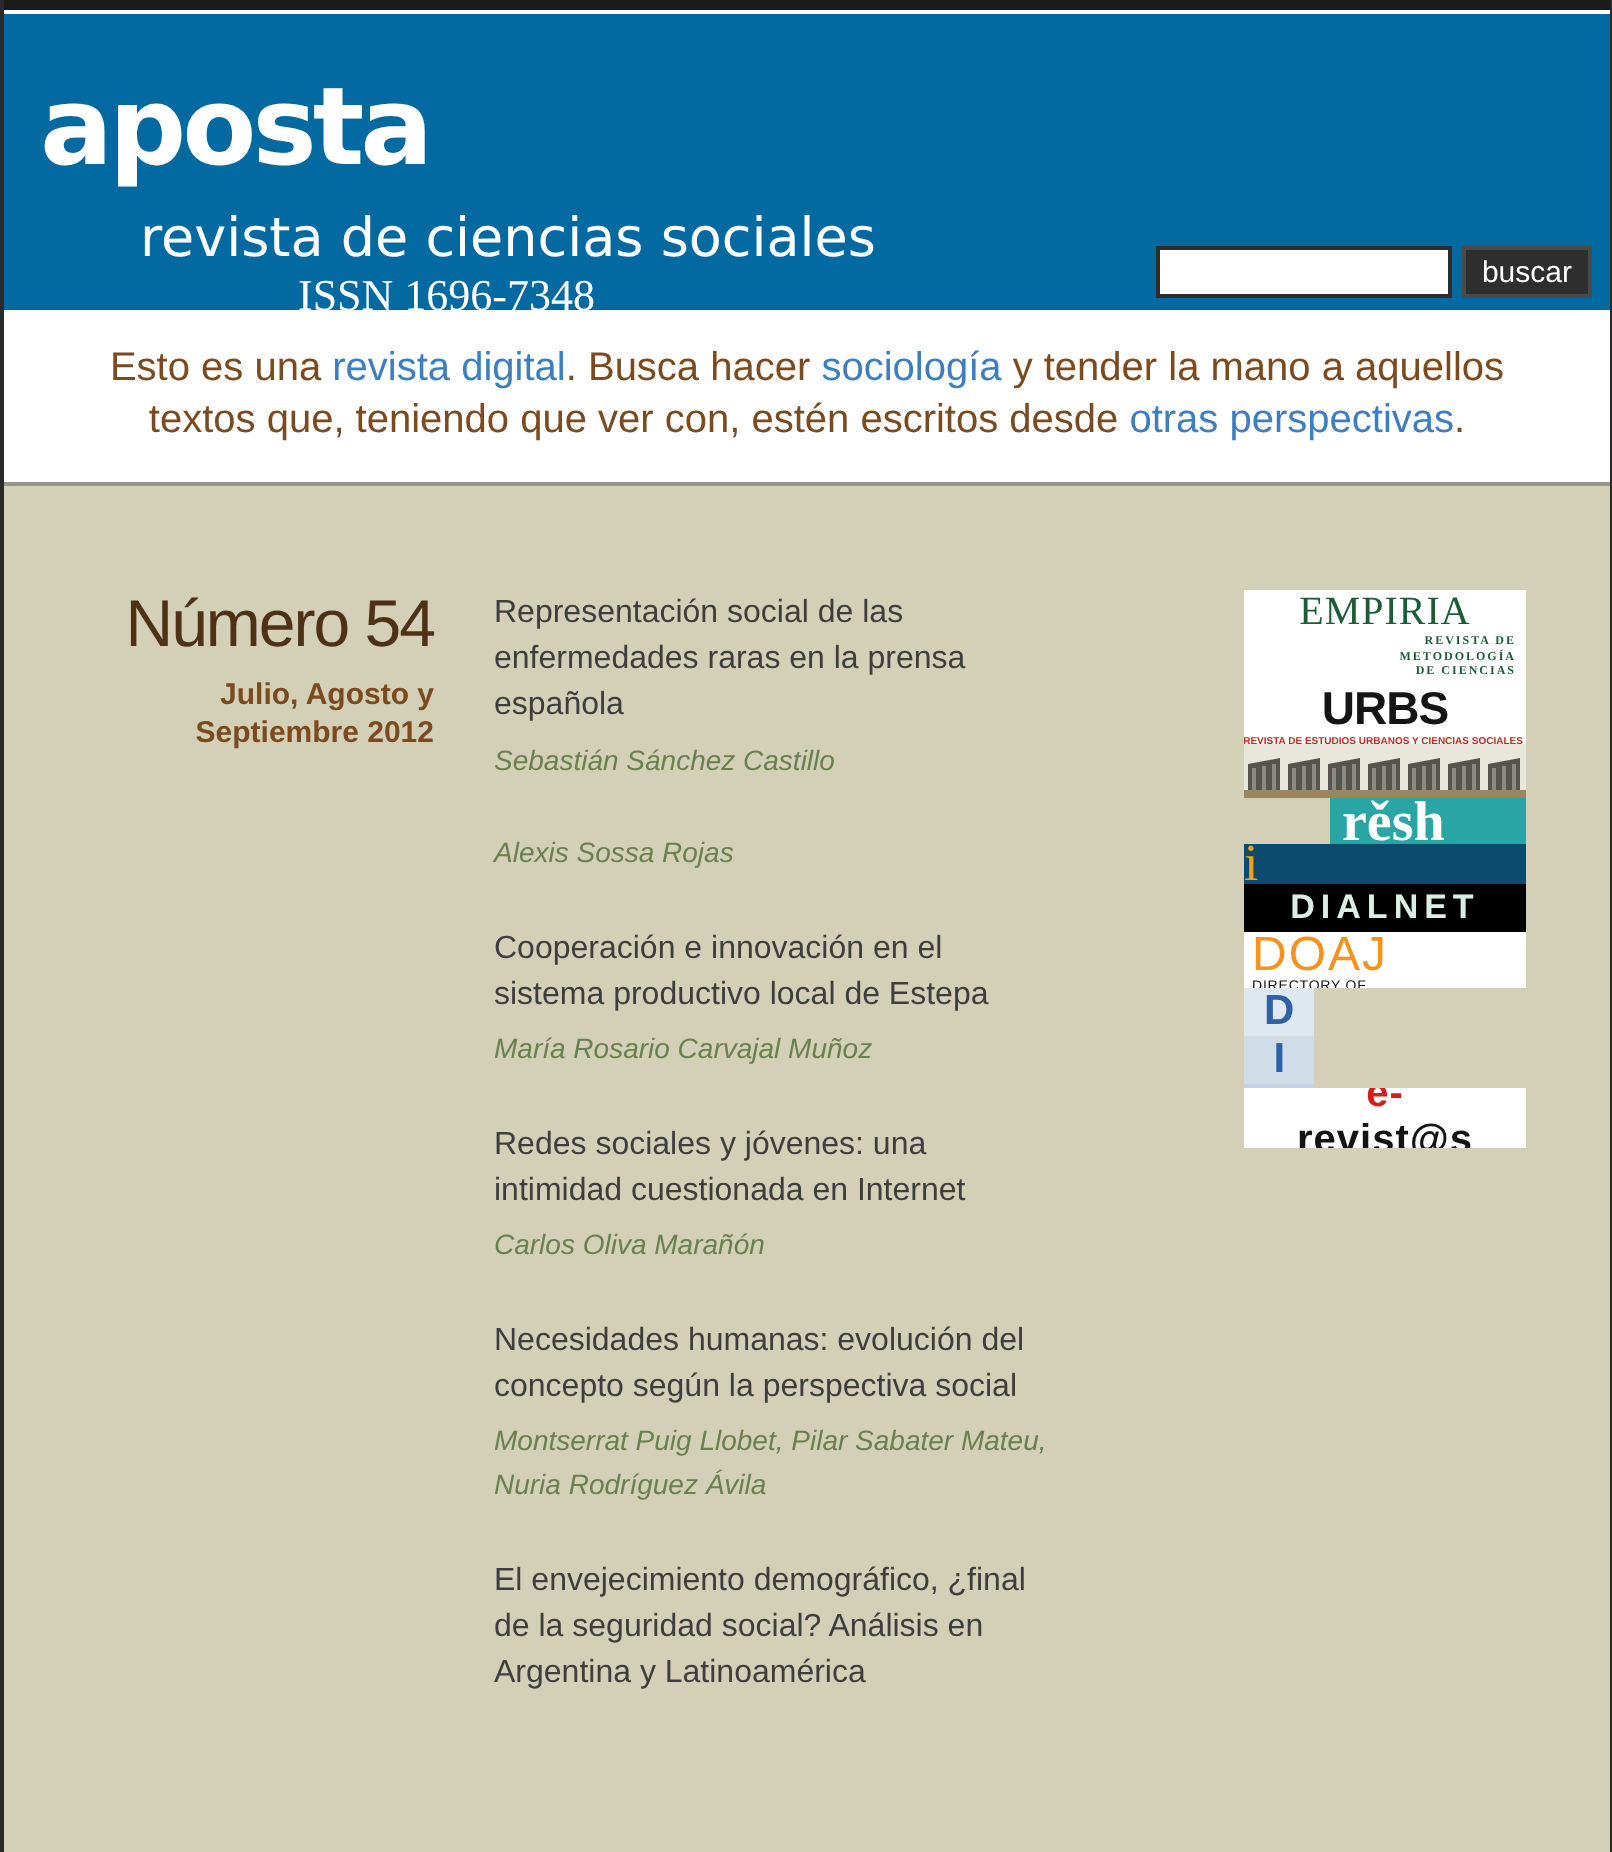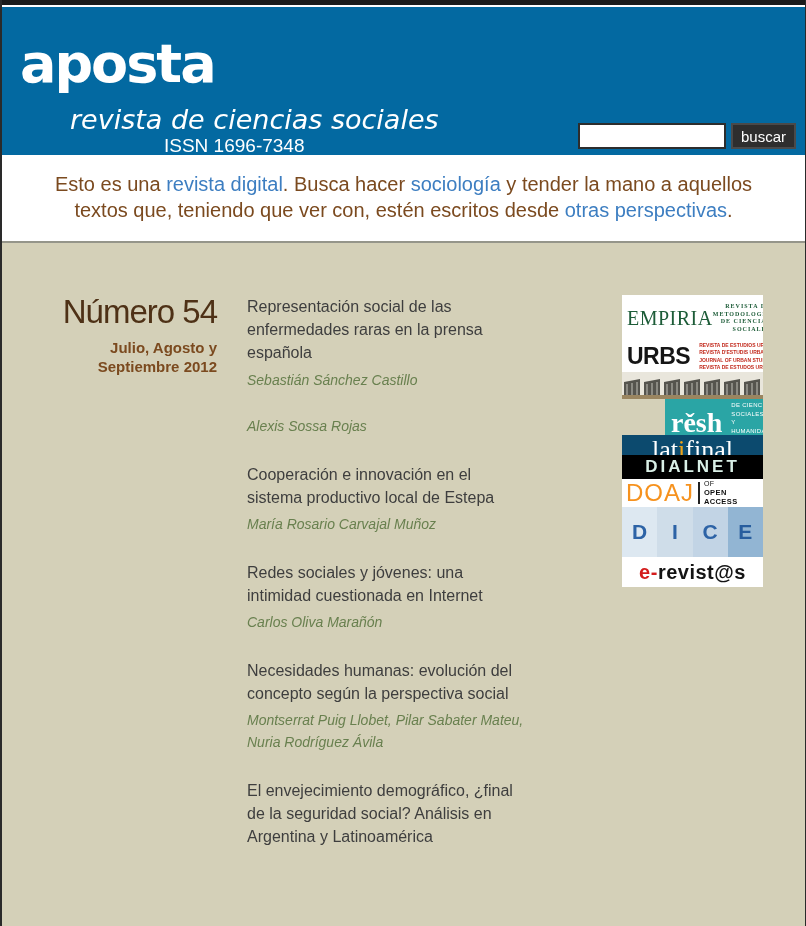--- a/index.html
+++ b/index.html
@@ -7,23 +7,23 @@
               font-family:"Liberation Sans", sans-serif; }
   .page { width:806px; height:926px; border-left:2px solid #2a2a2a; border-right:1px solid #2a2a2a; }
 
   
   .top-bar { height:5px; background:#1b1b1b; }
   .white-line { height:2px; background:#ffffff; }
   .header { height:148px; background:#0369a1; position:relative; }
   .logo { position:absolute; left:18px; top:30px; color:#fff; font-size:54px; font-weight:bold;
           line-height:1; letter-spacing:-2px; cursor:pointer; font-family:"DejaVu Sans", sans-serif; }
   .tagline { position:absolute; left:68px; top:97px; color:#fff; font-size:27px; font-weight:normal;
-             letter-spacing:0; font-family:"DejaVu Sans", sans-serif;font-style:italic; }
-  .issn { position:absolute; left:162px; top:128px; color:#fff; font-size:19px;
-          font-family:Liberation Sans, sans-serif; }
+             letter-spacing:0; font-family:"DejaVu Sans", sans-serif; }
+  .issn { position:absolute; left:147px; top:128px; color:#fff; font-size:22px;
+          font-family:Liberation Serif, serif; }
   .search { position:absolute; right:9px; top:116px; display:flex; align-items:stretch; gap:5px; }
   .search input { width:148px; height:26px; border:2px solid #2d2d2d; background:#fff;
                   font-size:14px; padding:0 4px; outline:none; }
   .search button { background:#2e2e2e; color:#fff; font-size:15px; padding:0 8px;
                    border:2px solid #4a4a4a; cursor:pointer; height:26px; }
 
   
   .intro { background:#ffffff; border-bottom:2px solid #95958a; padding:16px 38px 18px;
            text-align:center; font-size:20px; line-height:26px; color:#7b4a1f; }
   .intro .link { color:#3d7ec1; cursor:pointer; }
@@ -35,50 +35,50 @@
   .issue-title { font-size:33px; font-weight:normal; color:#4e3116; line-height:1.05; letter-spacing:-1px; }
   .issue-period { margin-top:8px; font-size:15px; font-weight:bold; color:#7b4a1f; line-height:1.3; }
 
   .articles-col { margin-left:30px; width:279px; flex-shrink:0; }
   .article { margin-bottom:25px; }
   .article-title { font-size:16px; color:#3e3e3e; line-height:1.45; cursor:pointer; }
   .article-authors { margin-top:5px; font-size:14px; font-style:italic; color:#69804f; line-height:1.55; }
 
   
   .logos-col { margin-left:96px; width:141px; flex-shrink:0; }
-  .panel { overflow:hidden; cursor:pointer; }
+  .panel { overflow:hidden; cursor:pointer;flex-direction:column; }
 
   .empiria { height:46px; background:#fff; display:flex; align-items:center; padding:0 5px; }
   .empiria-title { font-family:"Liberation Serif", serif; color:#1d5c38; font-size:20px;
                    letter-spacing:0.5px; }
   .empiria-lines { margin-left:auto; text-align:right; font-family:"Liberation Serif", serif;
                    font-size:6px; font-weight:bold; color:#1d5c38; line-height:1.25; letter-spacing:1px; }
 
   .urbs { height:31px; background:#fff; display:flex; align-items:center; padding:0 5px; }
   .urbs-title { font-size:23px; font-weight:bold; color:#151515; letter-spacing:-0.5px; }
   .urbs-divider { width:1px; height:20px; background:#aaa; margin:0 4px 0 5px; }
   .urbs-lines { font-size:5px; font-weight:bold; color:#c22a1d; line-height:1.5; white-space:nowrap; }
 
   .urbs-photo { height:27px; background:#e9e6dc; }
   .urbs-photo svg { display:block; }
 
-  .resh { height:36px; background:#2aa5a5; display:flex; align-items:flex-end; padding:0 6px;margin-left:43px; }
+  .resh { height:23px; background:#2aa5a5; display:flex; align-items:flex-start; padding:0 6px;margin-left:43px; }
   .resh-title { font-family:"Liberation Serif", serif; font-size:28px; font-weight:bold;
                 color:#fff; line-height:0.9; }
   .resh-lines { margin-left:9px; font-size:6px; color:#fff; line-height:1.4; letter-spacing:0.3px; }
 
   .latindex { height:20px; background:#0c4a6e; display:flex; align-items:flex-start; justify-content:center;
               font-family:"Liberation Serif", serif; font-size:26px; color:#fff; }
   .latindex .accent { color:#f0a316; }
 
   .dialnet { height:24px; background:#000; display:flex; align-items:center; justify-content:center; }
   .dialnet-title { color:#d9efe6; font-size:17px; font-weight:bold; letter-spacing:3px;
                    text-shadow:0 0 1px #000; }
 
-  .doaj { height:28px; background:#fff; display:flex; align-items:center; padding:0 4px; }
+  .doaj { height:28px; background:#fff; display:flex; padding:0 4px; }
   .doaj-title { color:#f6921e; font-size:24px; letter-spacing:1px; font-weight:normal; line-height:1; }
   .doaj-divider { width:2px; height:22px; background:#222; margin:0 4px; }
   .doaj-lines { font-size:7px; color:#111; line-height:1.2; letter-spacing:0.4px; }
   .doaj-lines .b { font-weight:bold; font-size:7.5px; }
 
   .dice { height:50px; display:flex; }
   .dice-cell { width:25%; display:flex; align-items:center; justify-content:center;
                color:#2d63a6; font-size:21px; font-weight:bold; }
   .dice-cell:nth-child(1){ background:#dde8f1; }
   .dice-cell:nth-child(2){ background:#cfdde9; }

